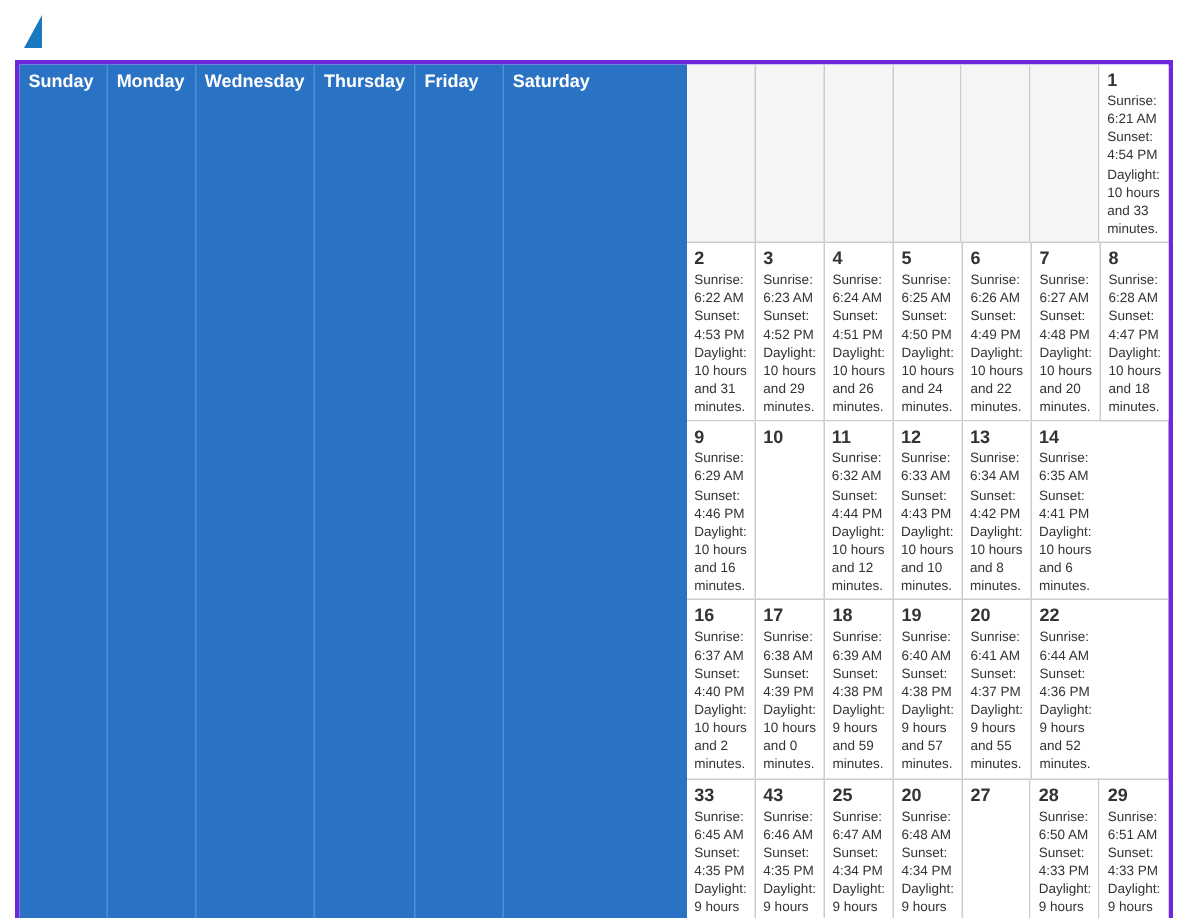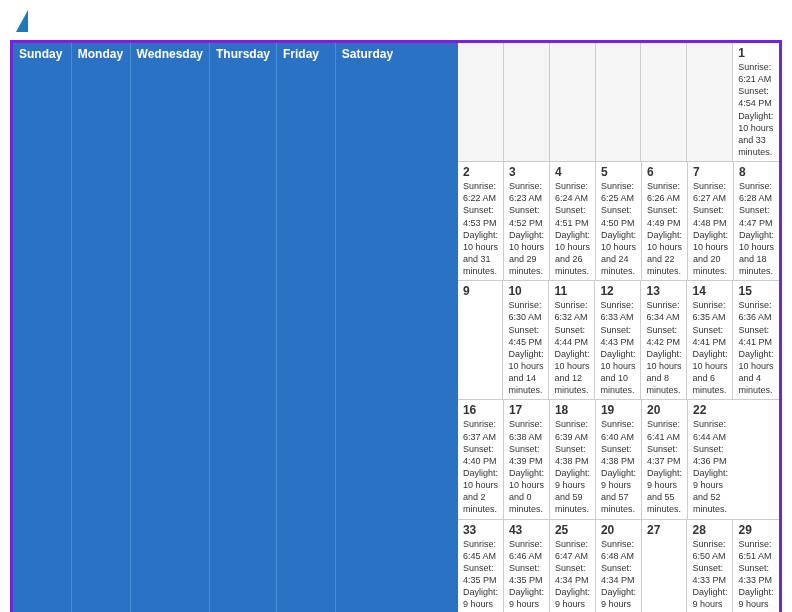--- a/index.html
+++ b/index.html
@@ -203,26 +203,26 @@
           <div class="day-cell">
             <span class="day-num">8</span>
             <div class="day-info">Sunrise: 6:28 AM
 Sunset: 4:47 PM
 Daylight: 10 hours and 18 minutes.</div>
           </div>
         </div>
         <div class="week-row">
           <div class="day-cell">
             <span class="day-num">9</span>
+            <div class="day-info">Sunrise: 6:29 AM
+Sunset: 4:46 PM
+Daylight: 10 hours and 16 minutes.</div>
           </div>
           <div class="day-cell">
             <span class="day-num">10</span>
-            <div class="day-info">Sunrise: 6:30 AM
-Sunset: 4:45 PM
-Daylight: 10 hours and 14 minutes.</div>
           </div>
           <div class="day-cell">
             <span class="day-num">11</span>
             <div class="day-info">Sunrise: 6:32 AM
 Sunset: 4:44 PM
 Daylight: 10 hours and 12 minutes.</div>
           </div>
           <div class="day-cell">
             <span class="day-num">12</span>
             <div class="day-info">Sunrise: 6:33 AM
@@ -233,26 +233,20 @@
             <span class="day-num">13</span>
             <div class="day-info">Sunrise: 6:34 AM
 Sunset: 4:42 PM
 Daylight: 10 hours and 8 minutes.</div>
           </div>
           <div class="day-cell">
             <span class="day-num">14</span>
             <div class="day-info">Sunrise: 6:35 AM
 Sunset: 4:41 PM
 Daylight: 10 hours and 6 minutes.</div>
-          </div>
-          <div class="day-cell">
-            <span class="day-num">15</span>
-            <div class="day-info">Sunrise: 6:36 AM
-Sunset: 4:41 PM
-Daylight: 10 hours and 4 minutes.</div>
           </div>
         </div>
         <div class="week-row">
           <div class="day-cell">
             <span class="day-num">16</span>
             <div class="day-info">Sunrise: 6:37 AM
 Sunset: 4:40 PM
 Daylight: 10 hours and 2 minutes.</div>
           </div>
           <div class="day-cell">

